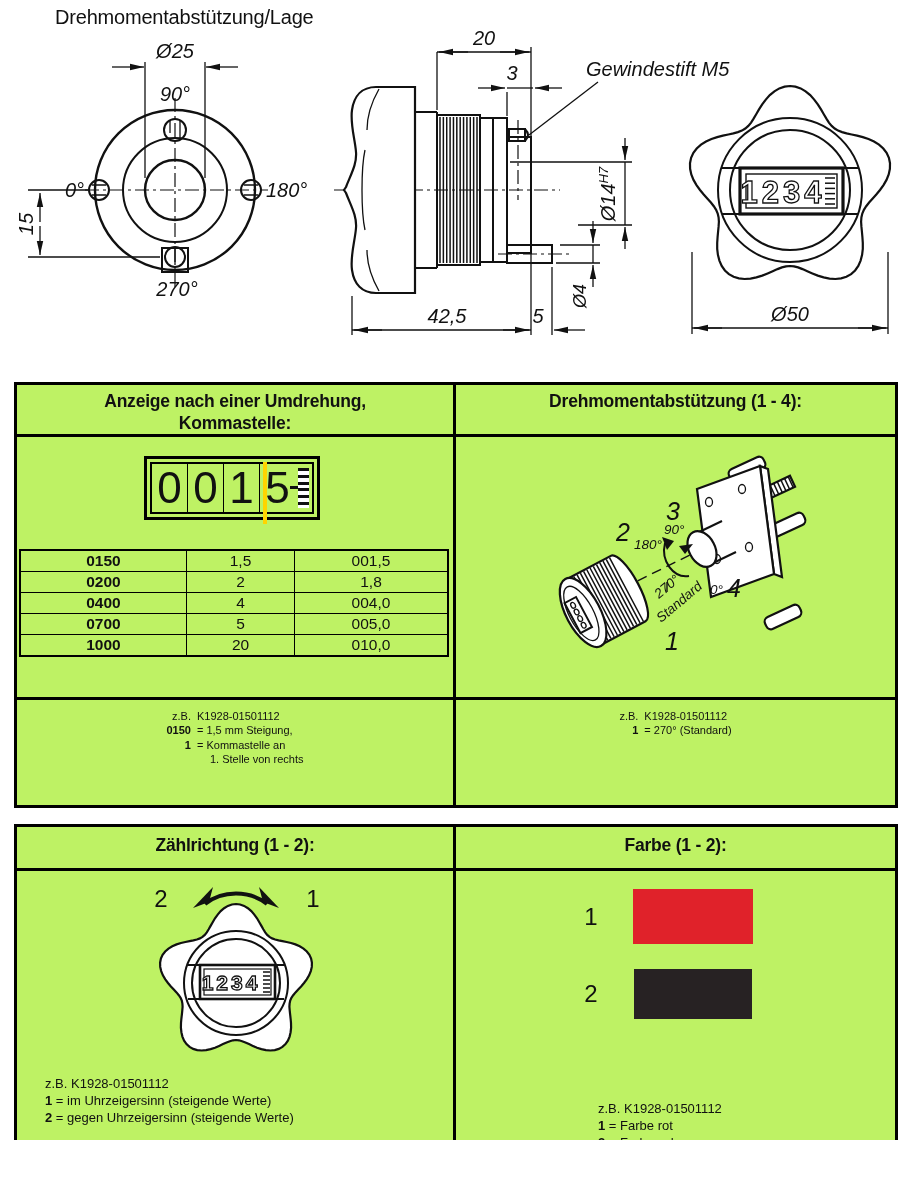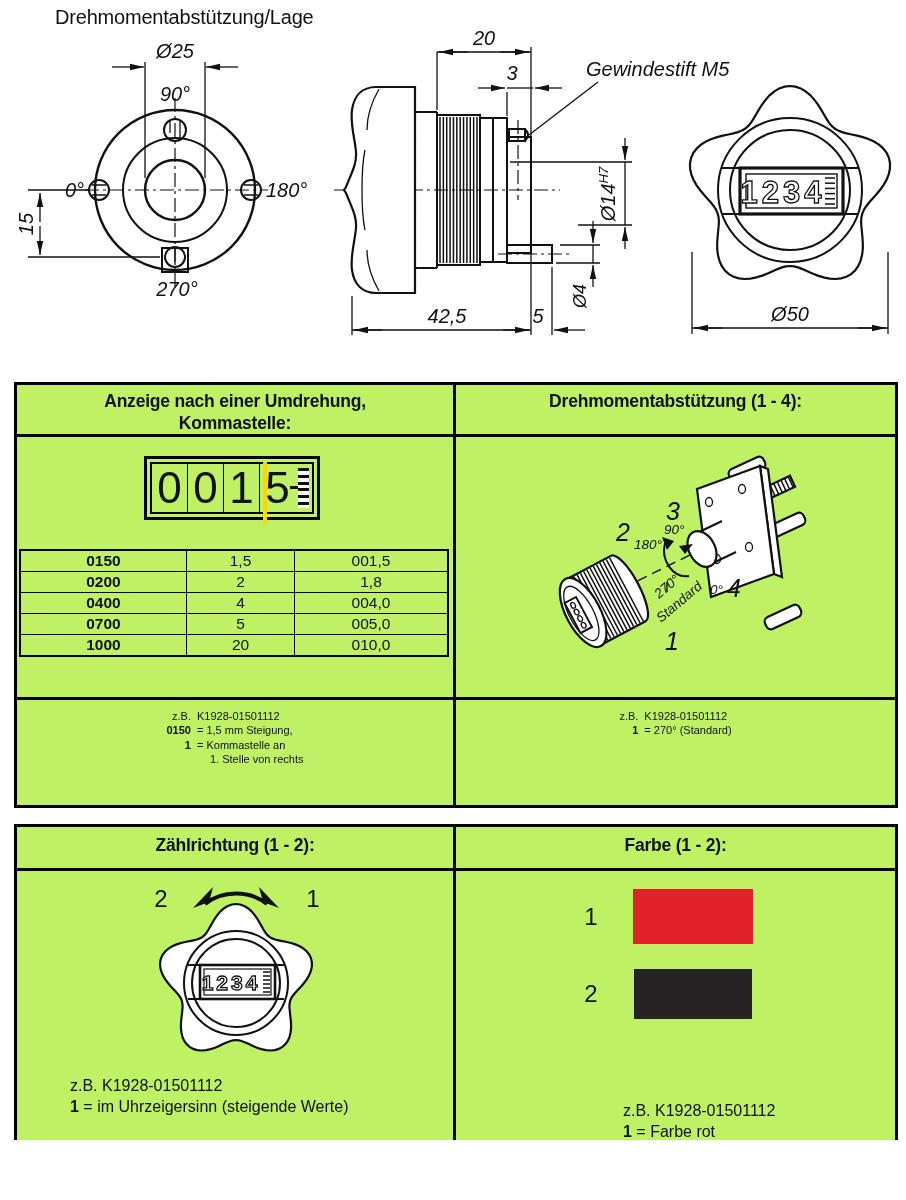--- a/index.html
+++ b/index.html
@@ -49,21 +49,21 @@
   .itbl .c1{width:165px;font-weight:bold;}
   .itbl .c2{width:107px;}
   .itbl .c3{width:152px;}
   .itbl th.c1{font-size:16.5px;}
   
   .ex{display:grid;grid-template-columns:auto auto;column-gap:6px;width:max-content;
       margin:9px auto 0;font-size:11px;line-height:1.3;}
   .ex .lb{text-align:right;}
   .ex b{font-weight:bold;}
   .ex .ind{padding-left:13px;}
-  .exl{position:absolute;font-size:16px;line-height:1.32;margin-left:25px;}
+  .exl{position:absolute;font-size:13px;line-height:1.32;}
   .exl b{font-weight:bold;}
   
   .swrow{position:absolute;display:flex;align-items:center;}
   .swlbl{font-size:24px;width:30px;text-align:center;}
   .swatch{display:block;}
 </style>
 </head>
 <body>
 
 <div class="page">
@@ -398,20 +398,21 @@
 
         <path d="M188,33 A44,36 0 0 1 250,33" stroke="#111" stroke-width="4" fill="none"></path>
         <polygon fill="#111" points="176,37 196,16 192,31"></polygon>
         <polygon fill="#111" points="262,37 242,16 246,31"></polygon>
         <text class="kn-lbl" x="144" y="36" text-anchor="middle">2</text>
         <text class="kn-lbl" x="296" y="36" text-anchor="middle">1</text>
       </svg>
       <div class="exl" style="left:28px;top:204px;">
         <div>z.B. K1928-01501112</div>
         <div><b>1</b> <span>= im Uhrzeigersinn (steigende Werte)</span></div>
+        <div><b>2</b> <span>= gegen Uhrzeigersinn (steigende Werte)</span></div>
       </div>
     </div>
 
     <div class="cell">
       <div class="swrow" style="left:120px;top:18px;">
         <span class="swlbl">1</span>
         <span class="swatch" style="width: 120px; height: 55px; margin-left: 27px; background-color: rgb(224, 34, 42);"></span>
       </div>
       <div class="swrow" style="left:120px;top:98px;">
         <span class="swlbl">2</span>

